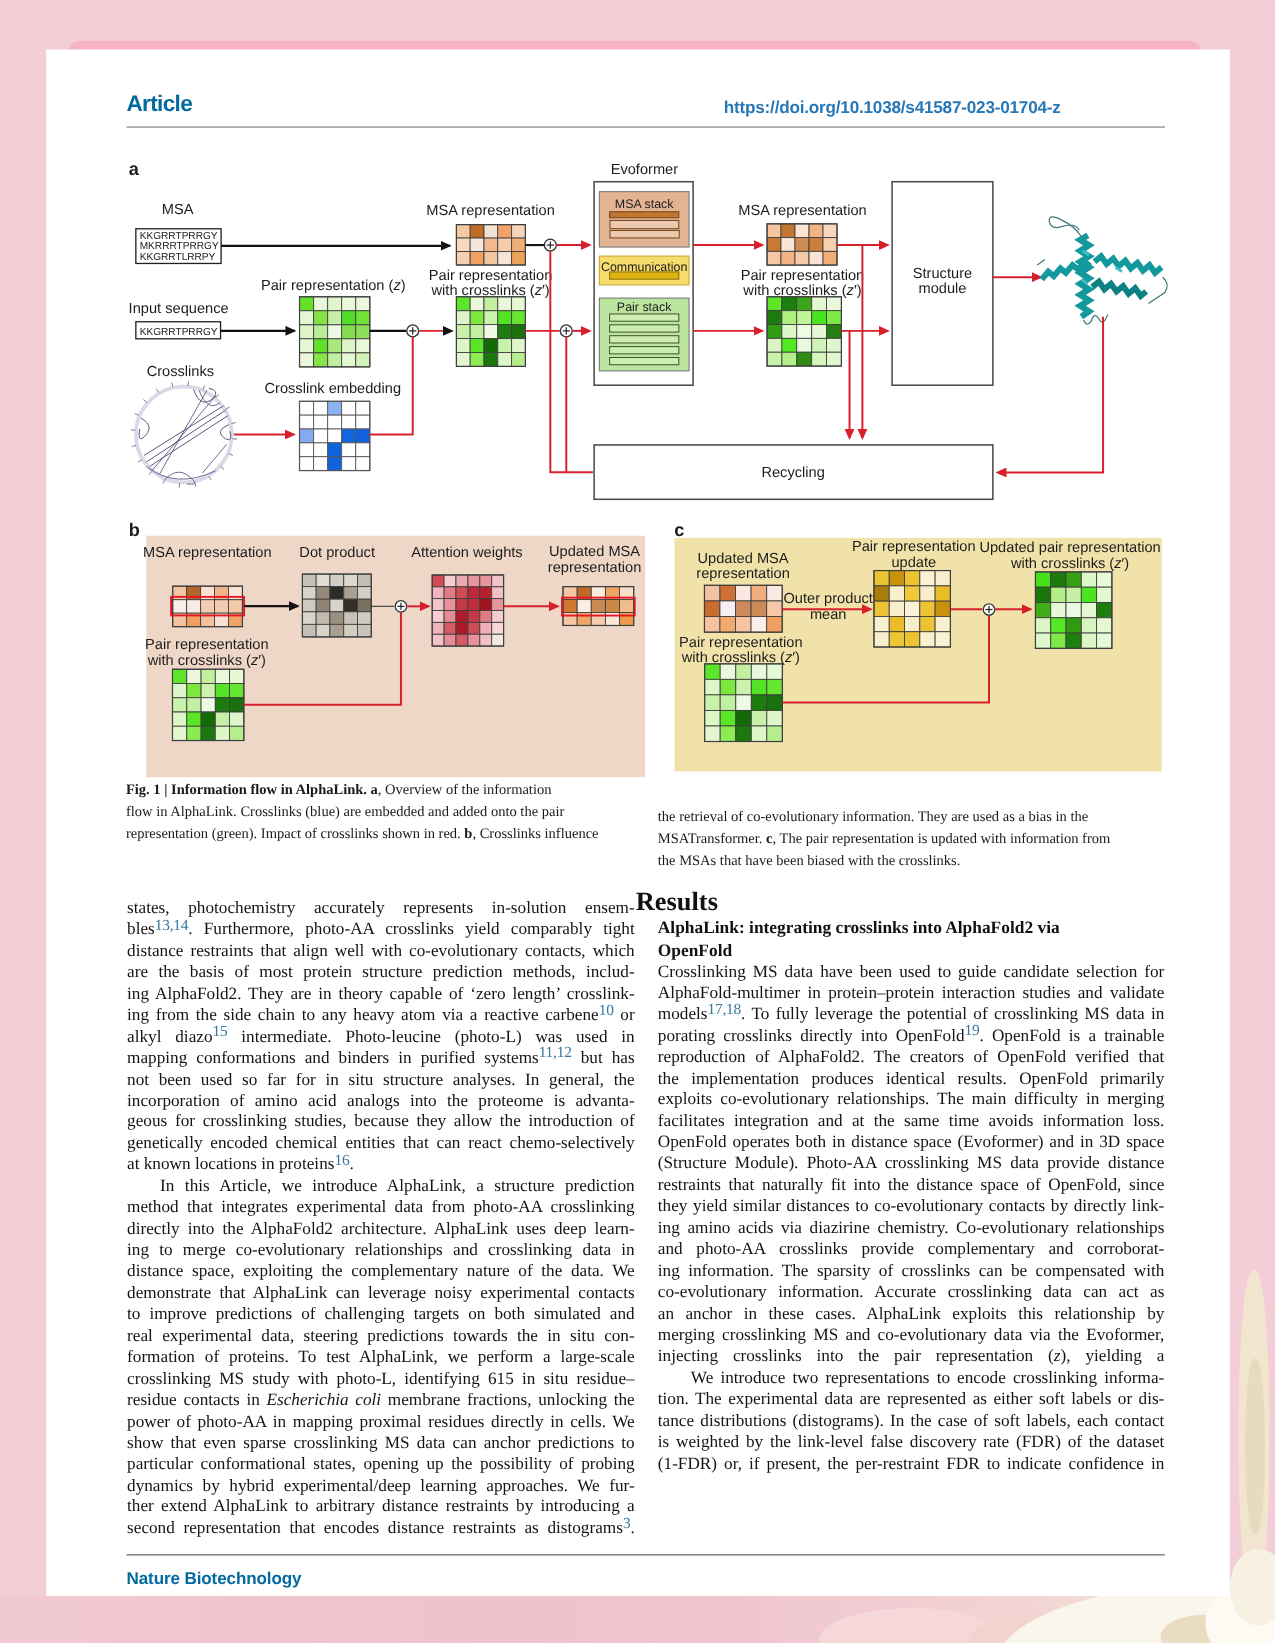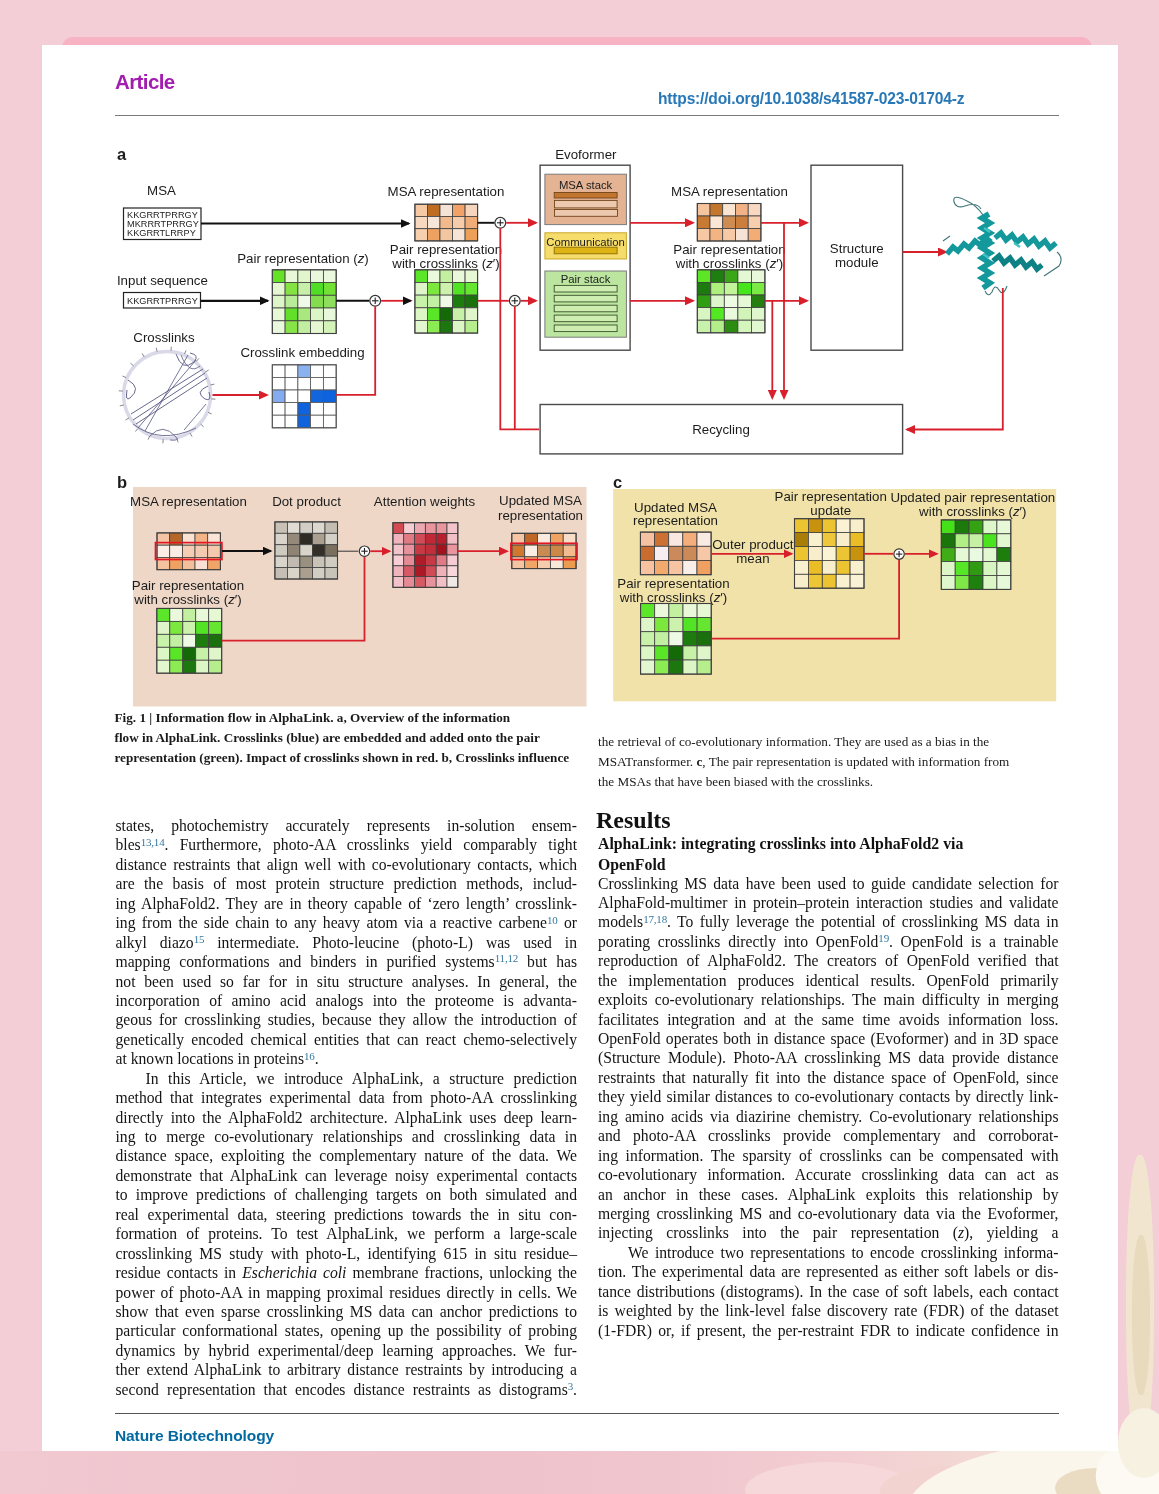--- a/index.html
+++ b/index.html
@@ -1,35 +1,35 @@
 <!DOCTYPE html>
 <html><head><meta charset="utf-8"><title>p</title><style>
 html,body{margin:0;padding:0;width:1159px;height:1494px;overflow:hidden;background:#f3ced7;}
 #bgband{position:absolute;left:62px;top:37px;width:1030px;height:22px;border-radius:11px;background:#f7b2c4;}
 #page{position:absolute;left:42px;top:45px;width:1076px;height:1406px;background:#ffffff;}
 #fig{position:absolute;left:0;top:0;}
 .abs{position:absolute;}
-#hdr{left:115px;top:70px;font:bold 20.5px "Liberation Sans",sans-serif;letter-spacing:-0.6px;color:#a21caf;}
+#hdr{left:115px;top:83px;font:bold 20.5px "Liberation Sans",sans-serif;letter-spacing:-0.6px;color:#0369a1;}
 #doi{left:658px;top:90px;width:401px;font:600 15.6px "Liberation Sans",sans-serif;color:#2878b8;letter-spacing:-0.2px;}
 #hrule{left:115px;top:114.6px;width:943.5px;height:0;border-top:1.4px solid #7a7a7a;}
 #frule{left:115px;top:1413px;width:943.5px;height:0;border-top:1.4px solid #555;}
 #foot{left:115px;top:1426.5px;font:600 15.5px "Liberation Sans",sans-serif;color:#0369a1;letter-spacing:-0.1px;}
 .cap{font:13.2px "Liberation Serif",serif;color:#1a1a1a;}
 .cl{height:20.2px;line-height:20.2px;white-space:nowrap;}
-#capl{left:114.5px;top:707.5px;width:465px;font-weight:bold;}
+#capl{left:114.5px;top:707.5px;width:465px;}
 #capr{left:598px;top:707.5px;width:465px;margin-top:24px;}
 .bodycol{font:15.65px "Liberation Serif",serif;color:#141414;}
 .bl{height:19.45px;line-height:19.45px;text-align:justify;text-align-last:justify;}
 .nj{display:block;text-align:left;text-align-last:left;}
 .ind{display:inline-block;width:30px;}
-.su{font-size:11px;color:#35789f;position:relative;top:-4.6px;letter-spacing:-0.2px;}
+.su{font-size:14px;color:#35789f;position:relative;top:-4.6px;letter-spacing:-0.2px;}
 .blu{color:#35789f;}
 #bodyl{left:115.5px;top:816px;width:461.5px;}
 #bodyr{left:598px;top:873.5px;width:460.5px;}
-#results{left:596px;top:807px;font:bold 24px "Liberation Serif",serif;color:#111;}
+#results{left:578px;top:807px;font:bold 24px "Liberation Serif",serif;color:#111;}
 #subhead{left:598px;top:832.5px;width:460px;font:bold 15.8px "Liberation Serif",serif;color:#111;line-height:21.7px;}
 .fl1{position:absolute;border-radius:50%;}
 </style></head><body>
 <div id="bgband"></div>
 <div style="position:absolute;left:0;top:1451px;width:1159px;height:43px;background:linear-gradient(90deg,#f1c9d1 0%,#eec2cb 40%,#f0c6ce 58%,#f2cdd2 72%,#f3dcd4 88%,#f4e4d6 100%);"></div>
 <div class="fl1" style="left:745px;top:1462px;width:170px;height:56px;background:#f6d8da;"></div>
 <div class="fl1" style="left:880px;top:1466px;width:130px;height:52px;background:#f3d3cf;"></div>
 <div class="fl1" style="left:905px;top:1448px;width:230px;height:90px;background:#fbf6ec;transform:rotate(-10deg);"></div>
 <div class="fl1" style="left:1055px;top:1468px;width:80px;height:40px;background:#eadcc2;"></div>
 <div class="fl1" style="left:1095px;top:1442px;width:110px;height:80px;background:#fdfaf3;transform:rotate(14deg);"></div>

